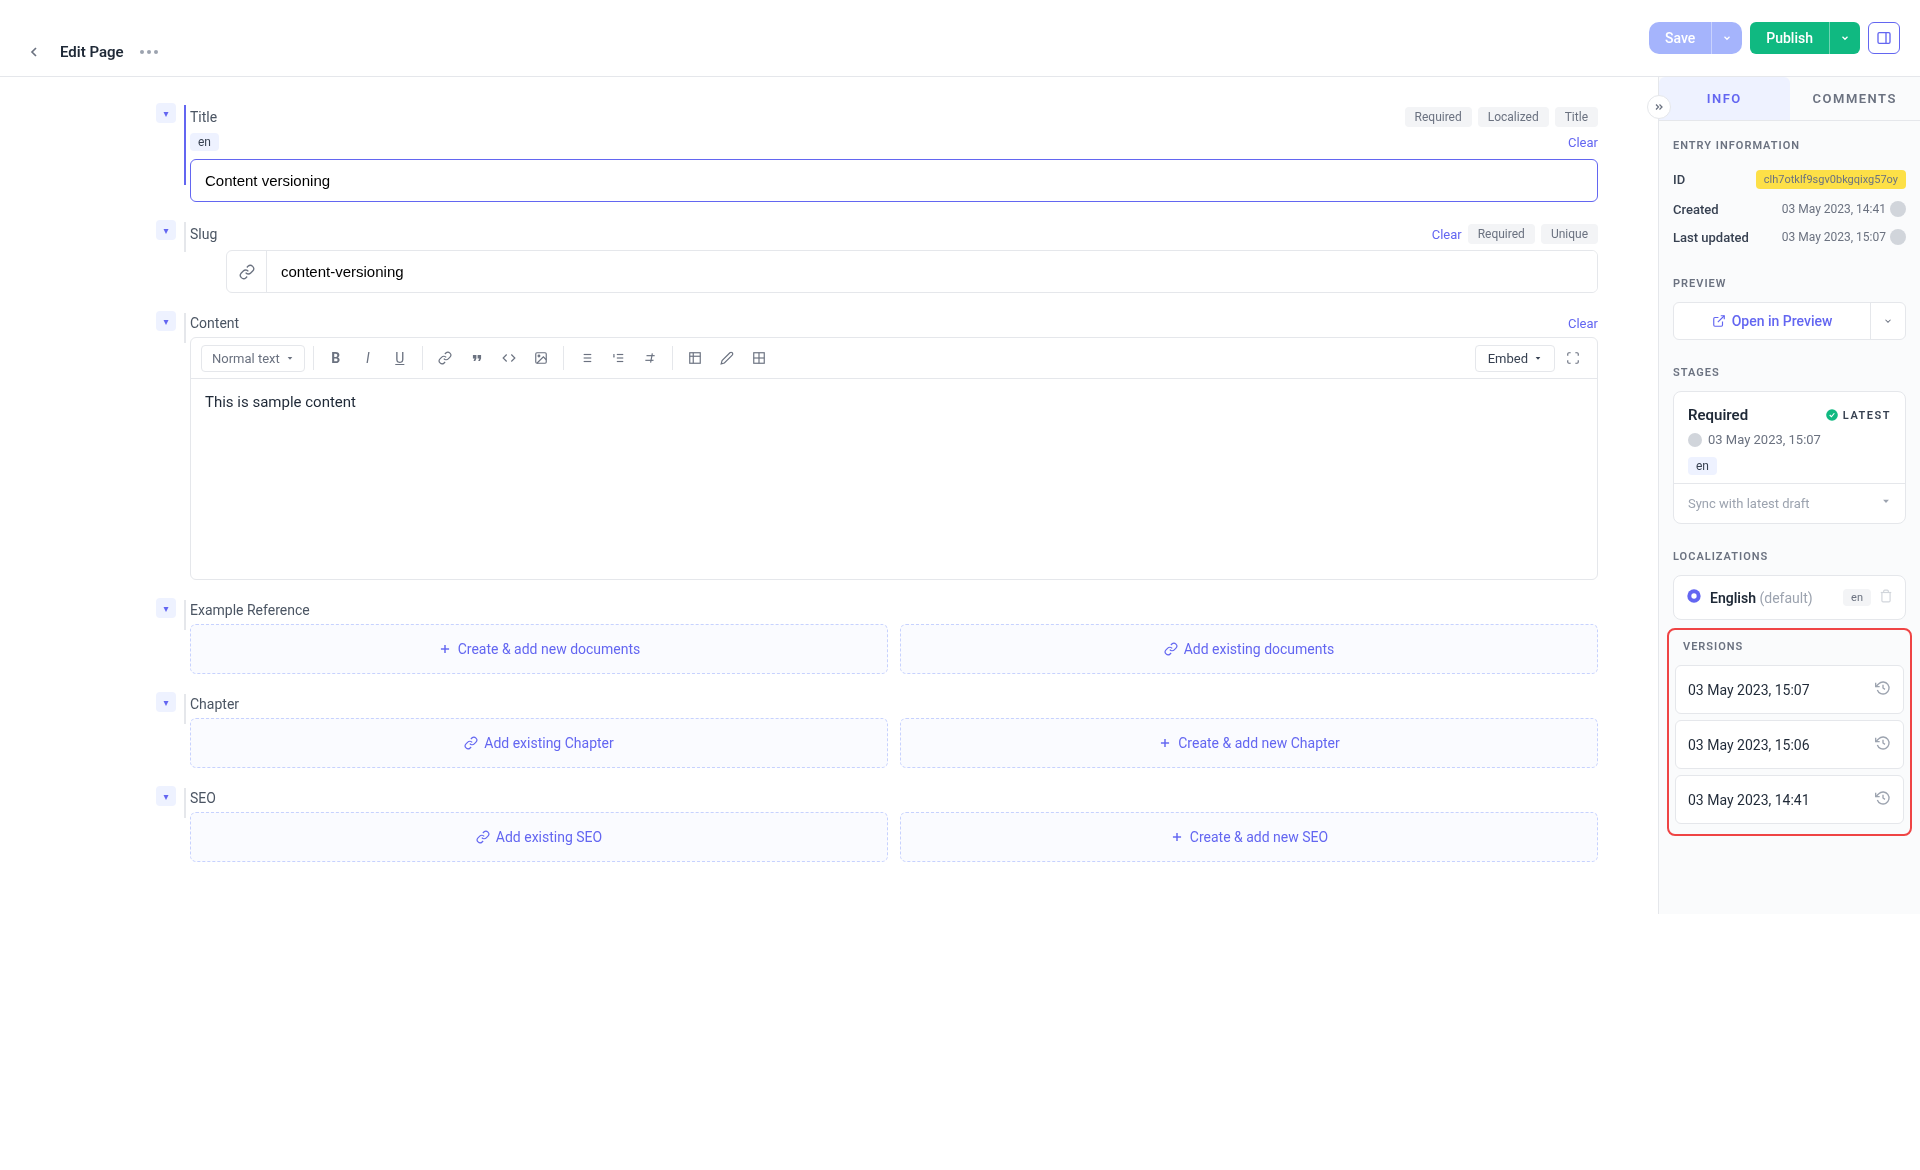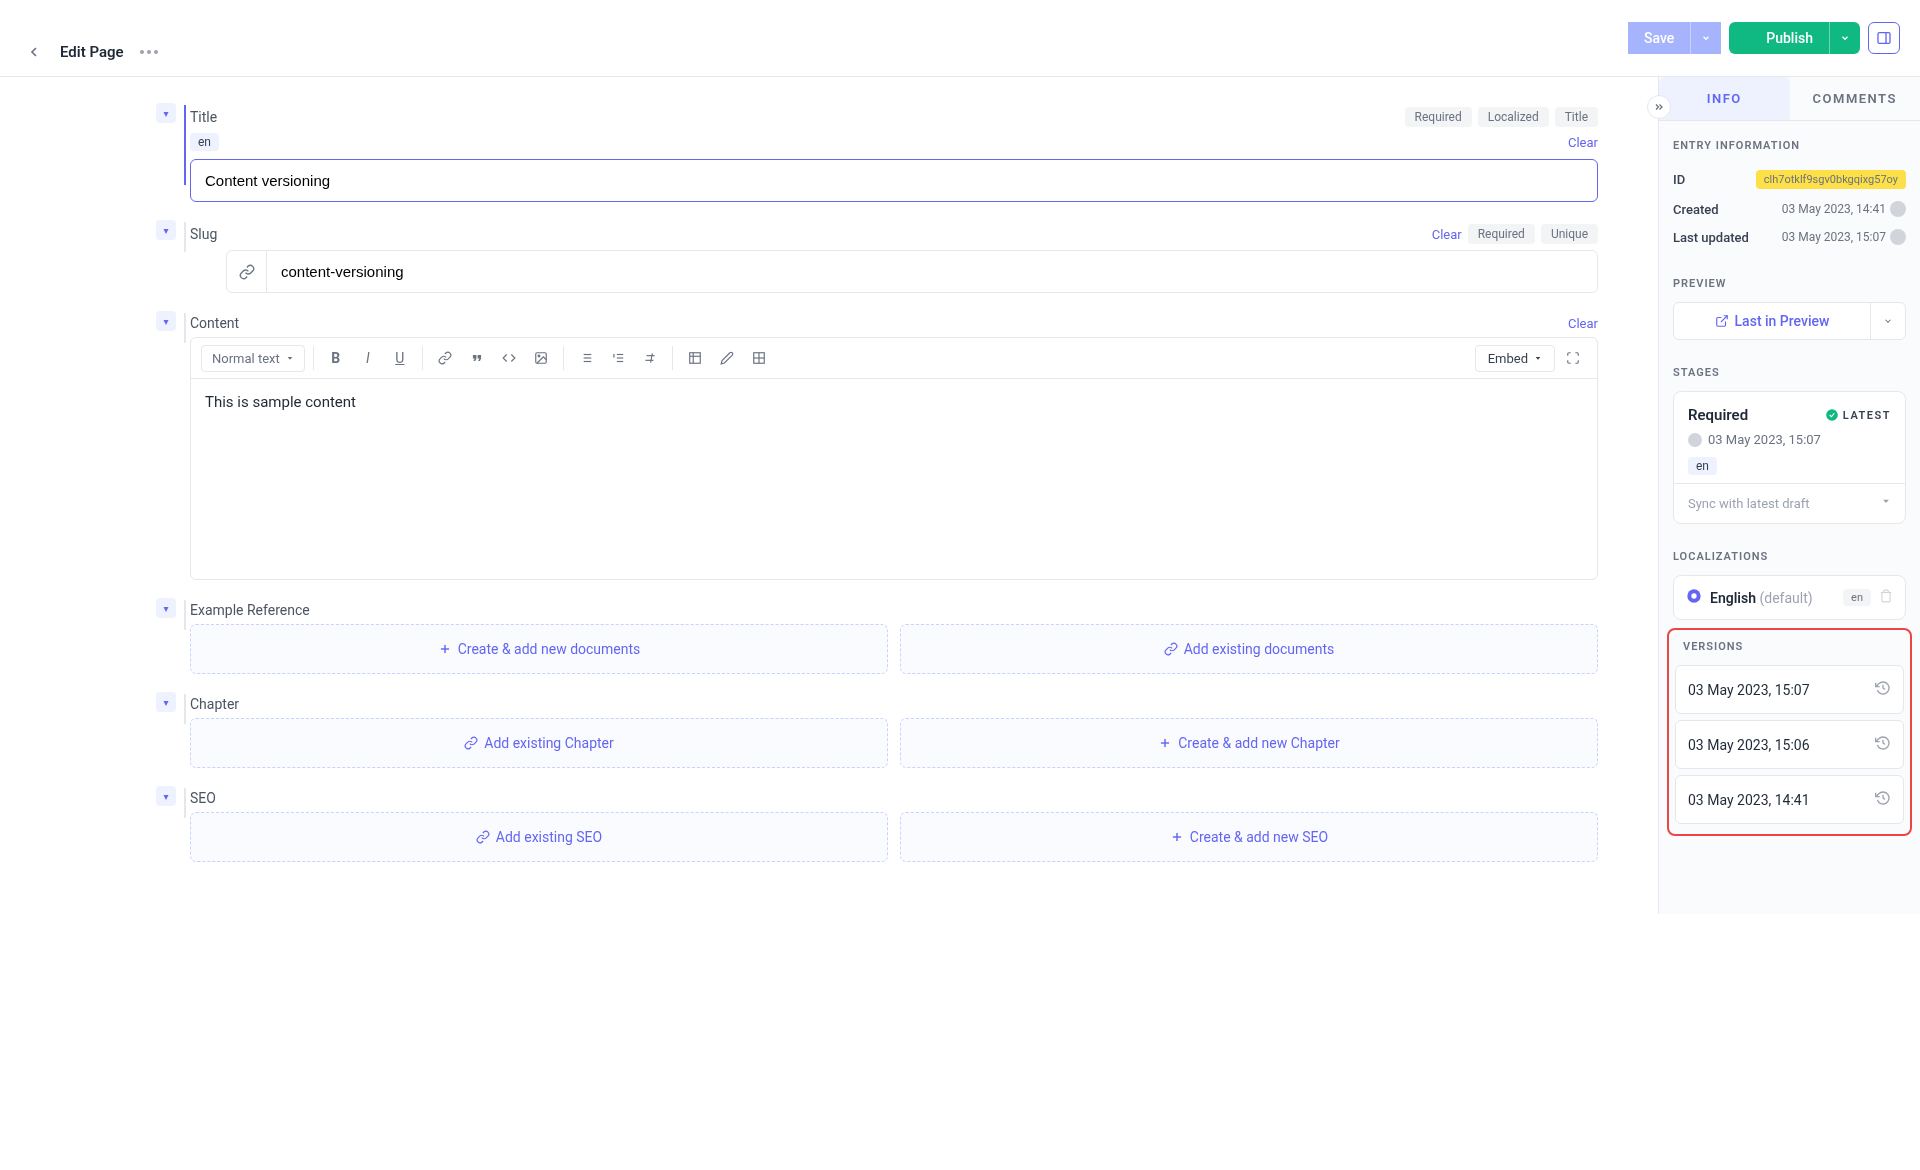--- a/index.html
+++ b/index.html
@@ -5,25 +5,25 @@
 * { box-sizing: border-box; margin: 0; padding: 0; }
 body { font-family: -apple-system, BlinkMacSystemFont, "Segoe UI", Roboto, sans-serif; font-size: 14px; color: #1f2937; background: #fff; }
 
 .header { display: flex; align-items: center; justify-content: space-between; padding: 10px 20px; border-bottom: 1px solid #e5e7eb; }
 .header-left { display: flex; align-items: center; gap: 12px; margin-top: 28px; }
 .back-btn { width: 28px; height: 28px; display: flex; align-items: center; justify-content: center; cursor: pointer; color: #6b7280; border-radius: 4px; }
 .page-title { font-weight: 600; font-size: 15px; }
 .more-btn { display: flex; gap: 3px; padding: 4px; cursor: pointer; }
 .more-btn span { width: 4px; height: 4px; background: #9ca3af; border-radius: 50%; }
 .header-right { display: flex; align-items: center; gap: 8px; }
-.btn-save { display: flex; align-items: center; background: #a5b4fc; border-radius: 0; overflow: hidden; }
+.btn-save { display: flex; align-items: center; background: #a5b4fc; border-radius: 10px; overflow: hidden; }
 .btn-save .main { padding: 8px 16px; color: #fff; font-weight: 500; cursor: pointer; }
 .btn-save .chev { padding: 8px 10px; border-left: 1px solid rgba(255,255,255,0.4); color: #fff; cursor: pointer; }
 .btn-publish { display: flex; align-items: center; background: #10b981; border-radius: 6px; overflow: hidden; }
-.btn-publish .main { padding: 8px 16px; color: #fff; font-weight: 500; cursor: pointer; margin-left: 21px; }
+.btn-publish .main { padding: 8px 16px; color: #fff; font-weight: 500; cursor: pointer; }
 .btn-publish .chev { padding: 8px 10px; border-left: 1px solid rgba(255,255,255,0.4); color: #fff; cursor: pointer; }
 .panel-toggle { width: 32px; height: 32px; border: 1px solid #6366f1; border-radius: 6px; display: flex; align-items: center; justify-content: center; cursor: pointer; }
 
 .body { display: flex; }
 .main { flex: 1; padding: 30px 60px 30px 190px; }
 .sidebar { width: 262px; border-left: 1px solid #e5e7eb; position: relative; background: #fafbfc; }
 .collapse-btn { position: absolute; left: -12px; top: 18px; width: 24px; height: 24px; background: #fff; border: 1px solid #e5e7eb; border-radius: 50%; display: flex; align-items: center; justify-content: center; cursor: pointer; z-index: 2; }
 
 .field { position: relative; margin-bottom: 22px; }
 .field-toggle { position: absolute; left: -34px; top: -4px; width: 20px; height: 20px; background: #eef2ff; border-radius: 4px; display: flex; align-items: center; justify-content: center; cursor: pointer; font-size: 10px; color: #6366f1; }
@@ -396,21 +396,21 @@
 
     <div class="panel-section">
       <div class="panel-heading">PREVIEW</div>
       <div class="preview-btn">
         <div class="main">
             <svg width="14" height="14" viewBox="0 0 24 24" fill="none" stroke="currentColor" stroke-width="2">
               <path d="M18 13v6a2 2 0 0 1-2 2H5a2 2 0 0 1-2-2V8a2 2 0 0 1 2-2h6"></path>
               <polyline points="15 3 21 3 21 9"></polyline>
               <line x1="10" y1="14" x2="21" y2="3"></line>
             </svg>
-            <span>Last in Preview</span>
+            <span>Open in Preview</span>
           </div>
         <div class="chev"><svg width="10" height="10" viewBox="0 0 24 24" fill="none" stroke="currentColor" stroke-width="2.5">
               <polyline points="6 9 12 15 18 9"></polyline>
             </svg></div>
       </div>
     </div>
 
     <div class="panel-section">
       <div class="panel-heading">STAGES</div>
       <div class="stage-card">

